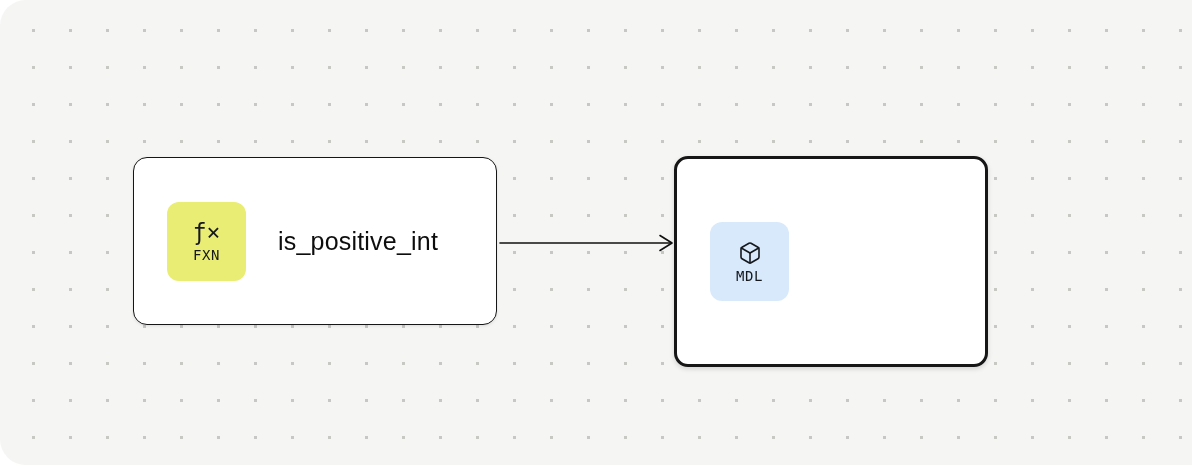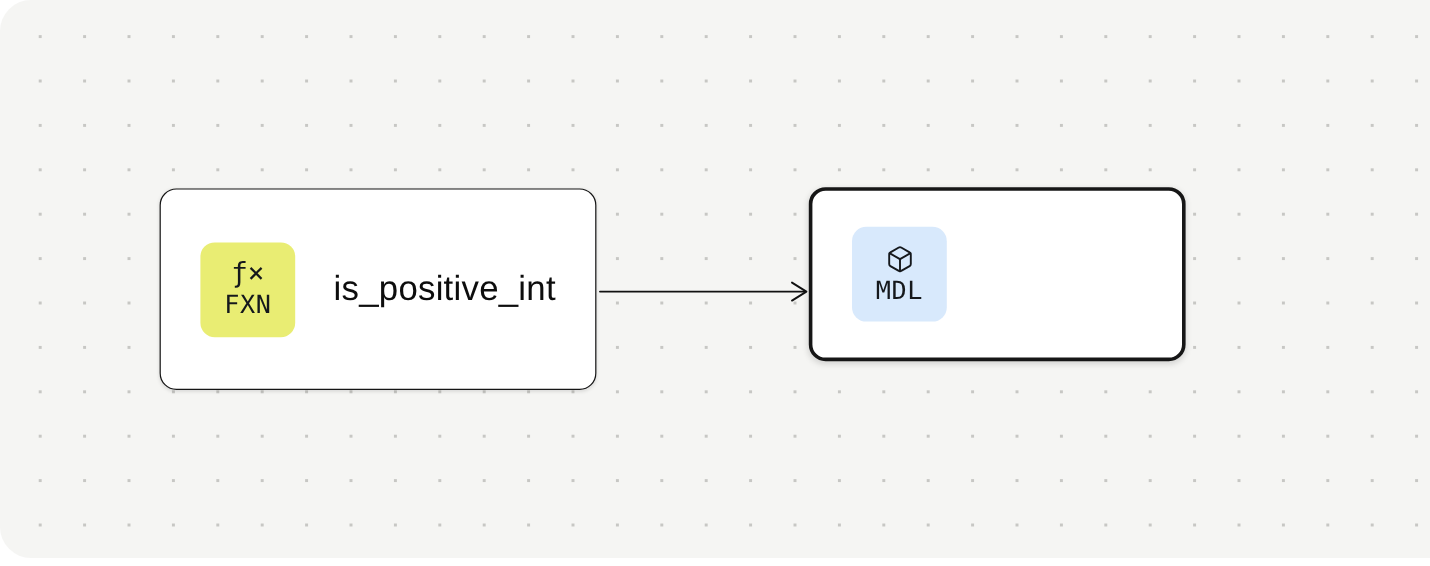--- a/index.html
+++ b/index.html
@@ -35,21 +35,21 @@
     box-shadow: 0 1px 3px rgba(0,0,0,0.10);
     padding: 0 33px;
     gap: 32px;
     cursor: pointer;
   }
   .graph-node.selected {
     border-width: 3.5px;
     box-shadow: 0 2px 5px rgba(0,0,0,0.14);
   }
   .node-fxn { left: 133px; top: 157px; width: 364px; height: 168px; }
-  .node-mdl { left: 674px; top: 156px; width: 314px; height: 145px; }
+  .node-mdl { left: 674px; top: 156px; width: 314px; height: 211px; }
   .type-badge {
     width: 79px; height: 79px;
     border-radius: 12px;
     display: flex;
     flex-direction: column;
     align-items: center;
     justify-content: center;
     gap: 4px;
     flex: 0 0 auto;
     font-family: "DejaVu Sans Mono", monospace;
@@ -59,26 +59,26 @@
     font-size: 23px;
     line-height: 1;
     font-weight: 400;
   }
   .badge-icon svg {
     width: 24px; height: 24px;
     display: block;
     stroke: #15181c;
   }
   .badge-code {
-    font-size: 21px;
+    font-size: 14px;
     line-height: 1;
     letter-spacing: 0.5px;
   }
   .node-label {
-    font-size: 29px;
+    font-size: 25px;
     color: #0d0d0d;
     white-space: nowrap;
     letter-spacing: 0.2px;
   }
 </style>
 </head>
 <body>
 
 <div class="canvas">
 

